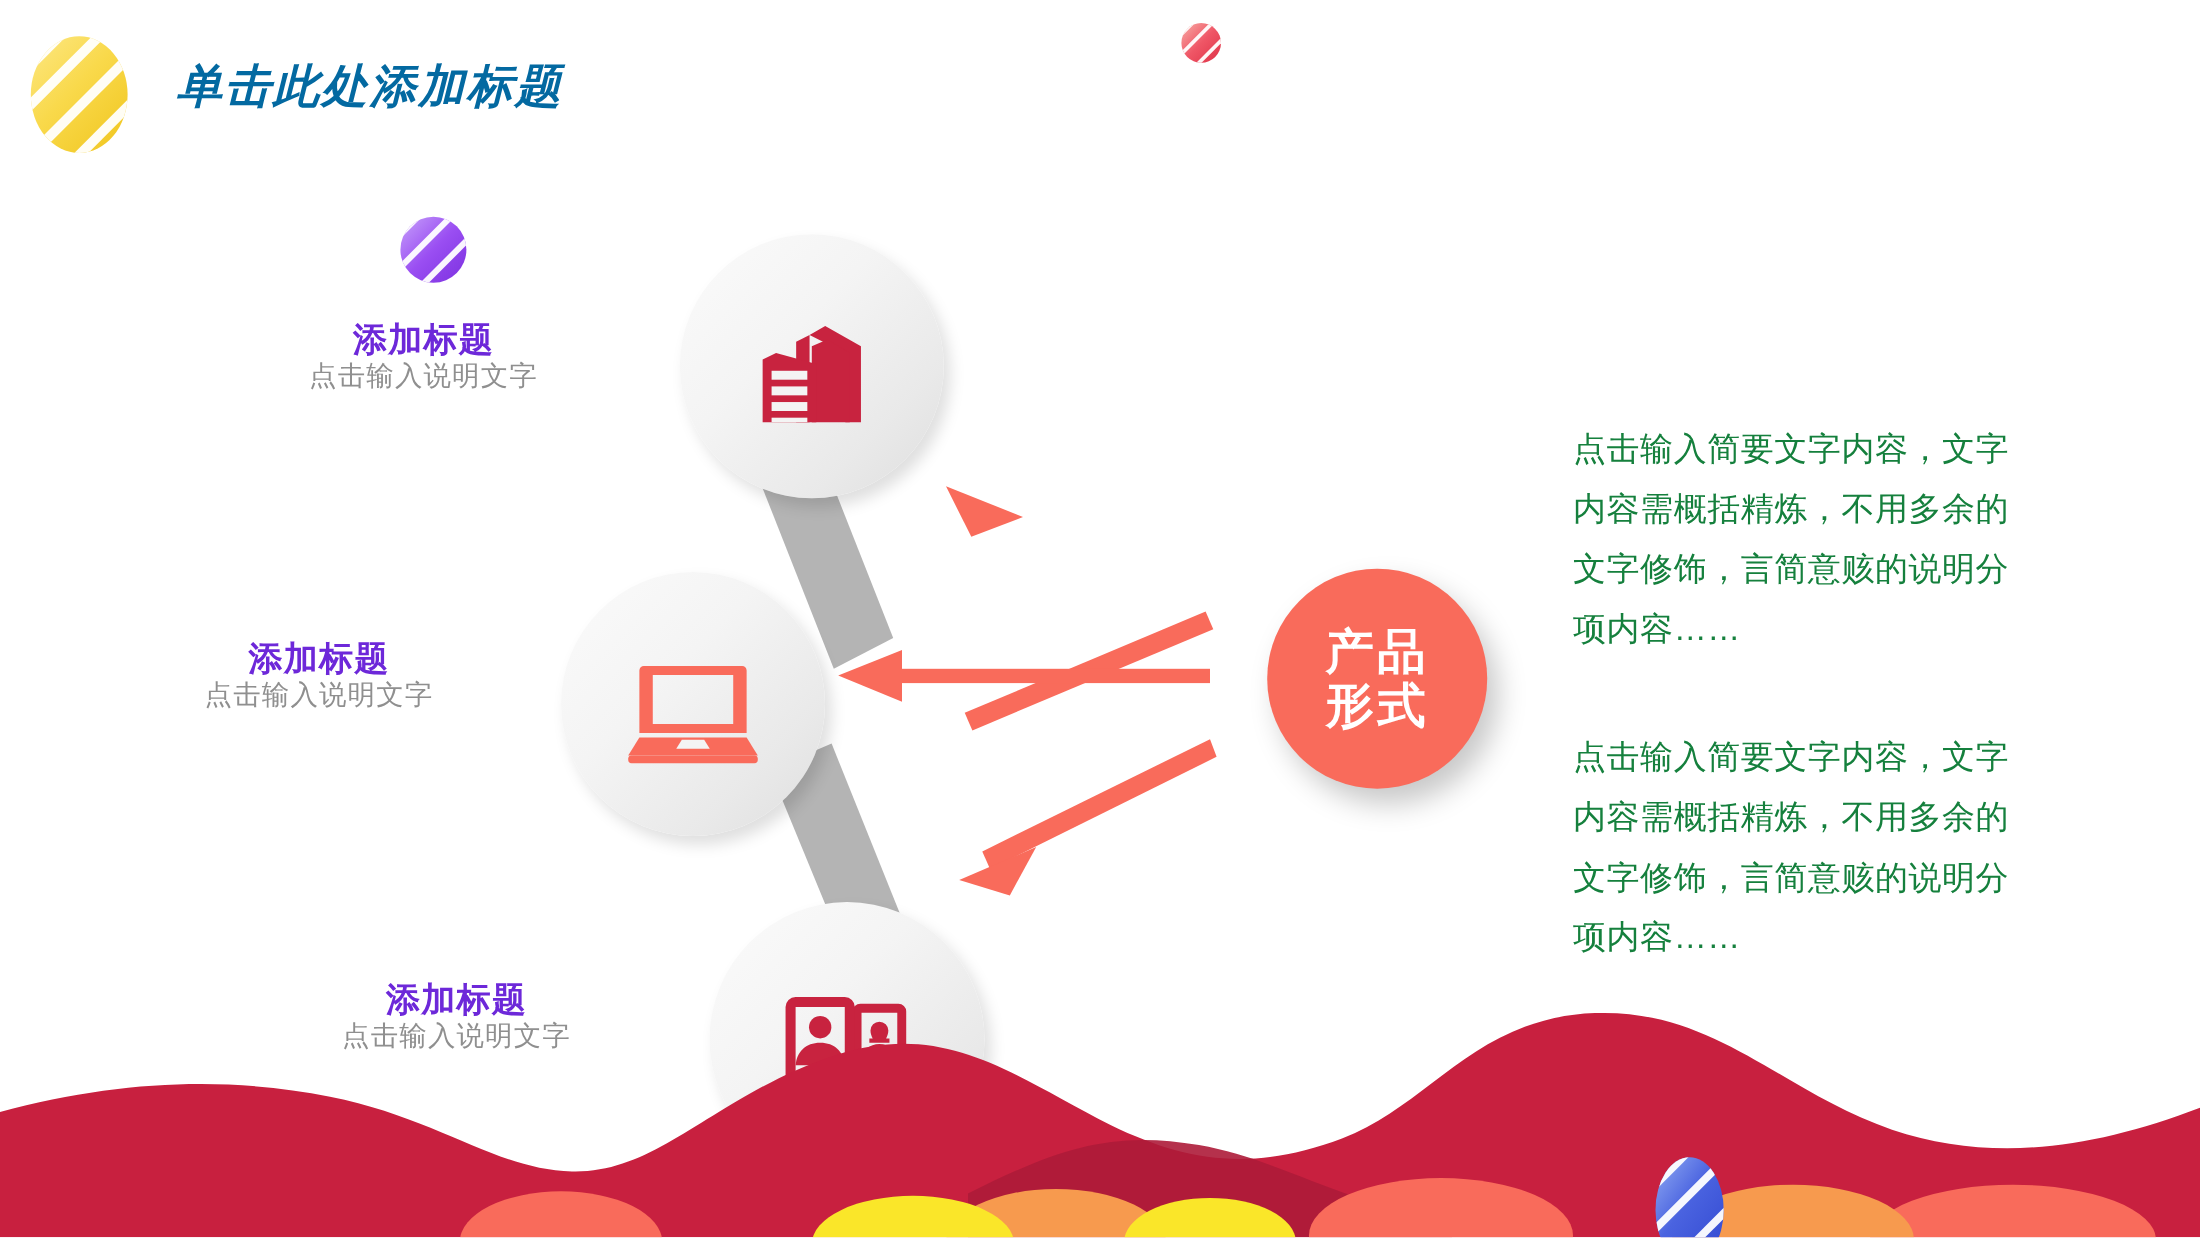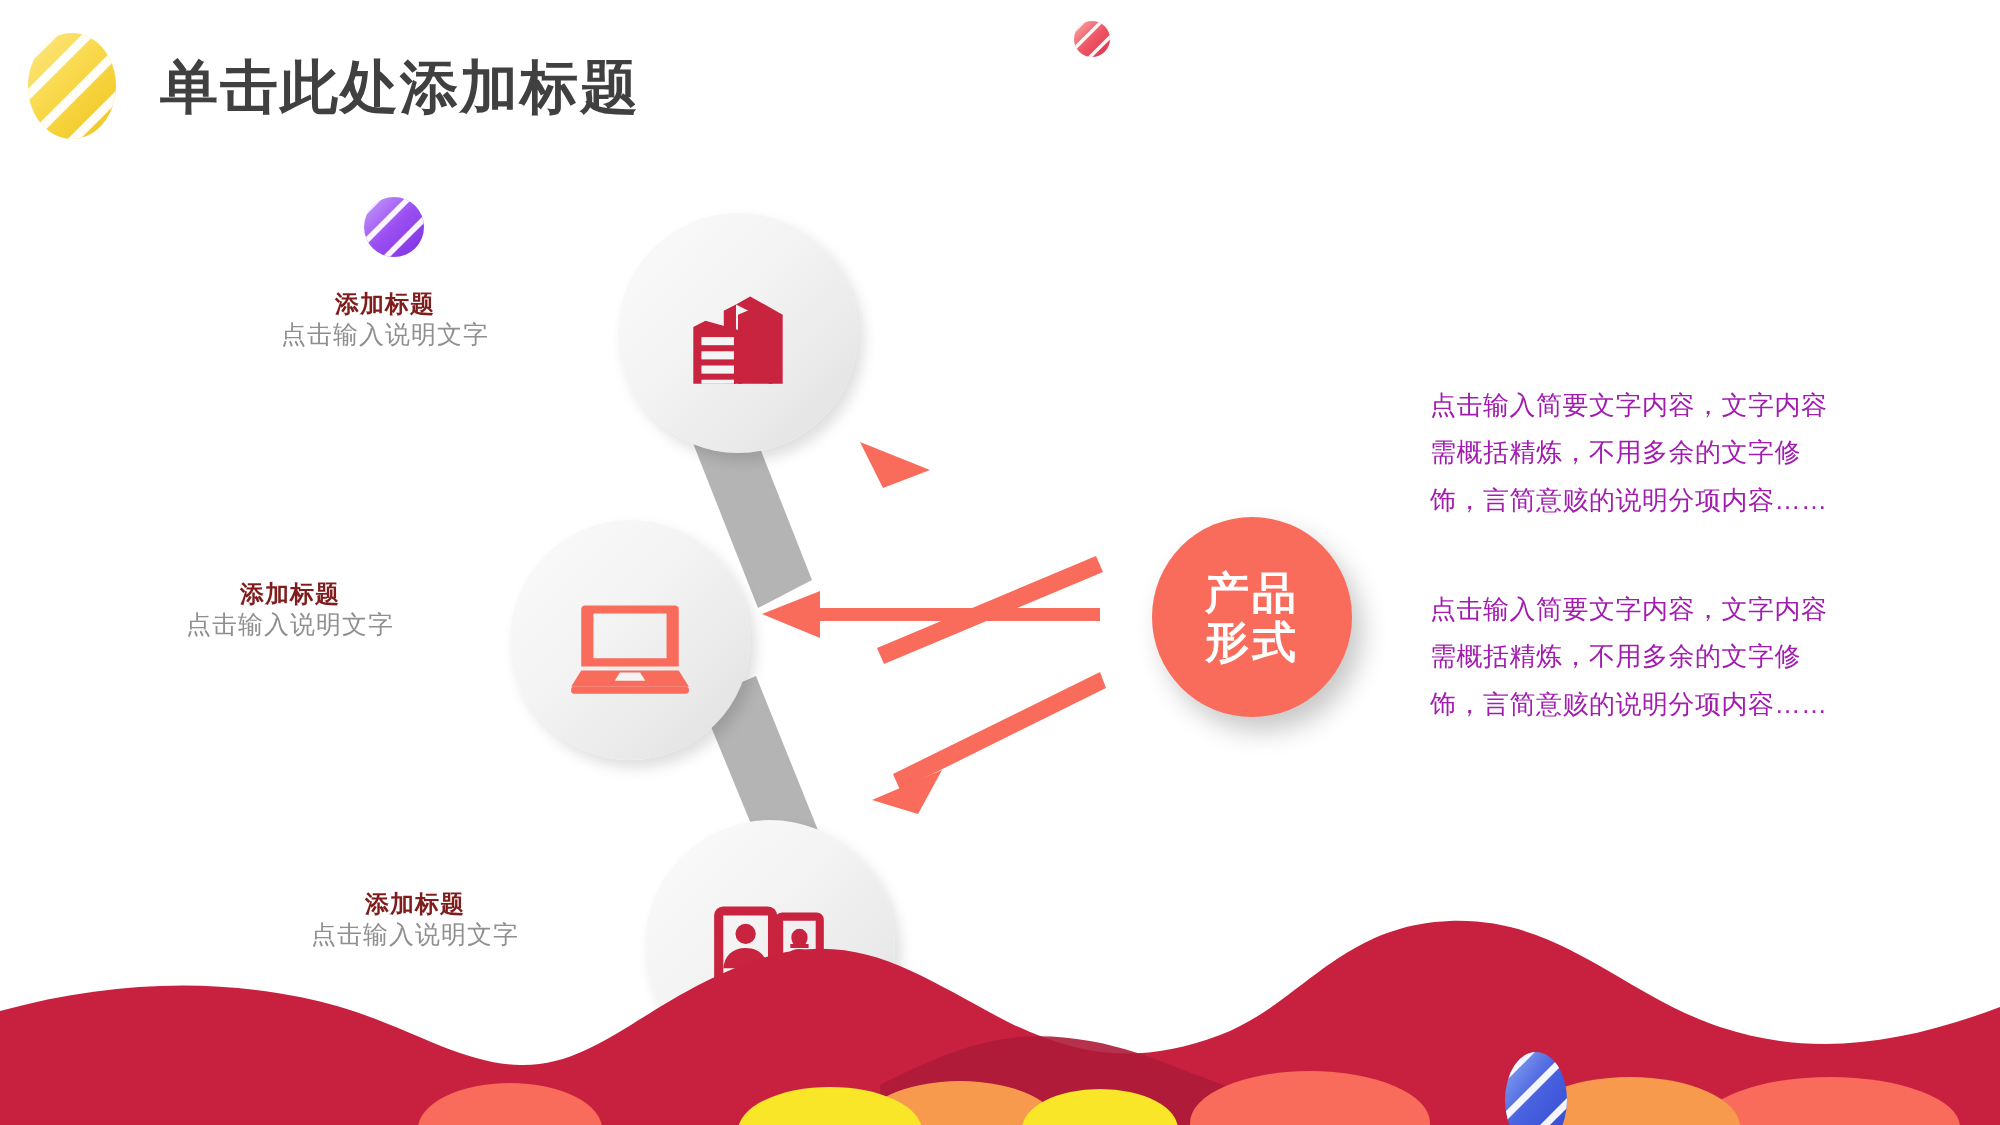--- a/index.html
+++ b/index.html
@@ -13,22 +13,22 @@
   .slide{position:absolute;inset:0;overflow:hidden;background:#fff;}
 
   
   .bottom-deco{position:absolute;left:0;bottom:0;width:2000px;height:210px;pointer-events:none;}
 
   
   .header{position:absolute;left:0;top:0;width:100%;height:170px;}
   .logo-sphere{position:absolute;left:20px;top:31px;width:105px;height:110px;}
   .slide-title{
     position:absolute;left:160px;top:58px;
-    font-size:58px;font-weight:bold;color:#404040;
-    letter-spacing:2px;white-space:nowrap;line-height:1;
+    font-size:42px;font-weight:bold;color:#0369a1;
+    letter-spacing:2px;white-space:nowrap;line-height:1;font-style:italic;
   }
 
   
   .deco-sphere{position:absolute;}
   .sphere-purple{left:363px;top:196px;width:62px;height:62px;}
   .sphere-red-top{left:1073px;top:20px;width:38px;height:38px;}
   .sphere-blue-bottom{left:1500px;top:1050px;width:72px;height:100px;}
 
   
   .chain{position:absolute;left:0;top:0;width:2000px;height:1125px;pointer-events:none;}
@@ -49,29 +49,29 @@
     border-radius:50%;background:#f96b5b;
     box-shadow:10px 14px 26px rgba(0,0,0,0.22);
     display:flex;flex-direction:column;align-items:center;justify-content:center;
   }
   .center-circle .cc-line{
     color:#ffffff;font-size:44px;font-weight:bold;line-height:1.12;letter-spacing:3px;
   }
 
   
   .label-group{position:absolute;text-align:center;}
-  .label-title{font-size:24px;font-weight:bold;color:#7f1d1d;line-height:1.2;letter-spacing:1px;}
+  .label-title{font-size:31px;font-weight:bold;color:#6d28d9;line-height:1.2;letter-spacing:1px;}
   .label-sub{font-size:25px;color:#8f8f8f;line-height:1.2;letter-spacing:1px;}
   .lg-1{left:205px;top:290px;width:360px;}
   .lg-2{left:110px;top:580px;width:360px;}
   .lg-3{left:225px;top:890px;width:380px;}
 
   
   .right-text{position:absolute;left:1430px;top:382px;width:400px;}
-  .right-para{font-size:26px;color:#a21caf;line-height:1.82;letter-spacing:0.5px;}
+  .right-para{font-size:30px;color:#15803d;line-height:1.82;letter-spacing:0.5px;}
   .right-para + .right-para{margin-top:62px;}
 </style>
 </head>
 <body>
 
 <div class="slide">
 
   <div class="header">
 
     <svg class="logo-sphere" viewBox="0 0 105 110">

